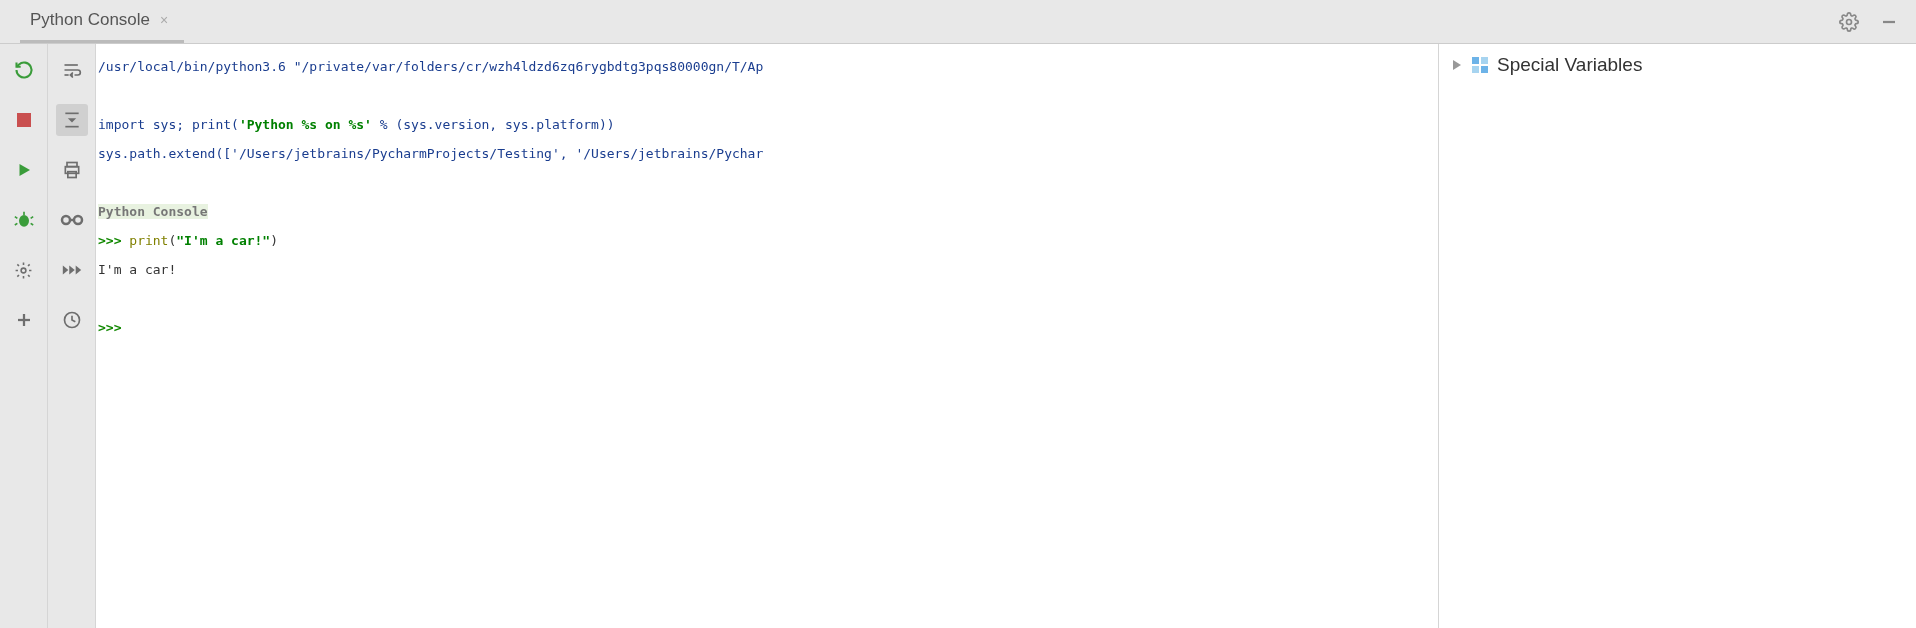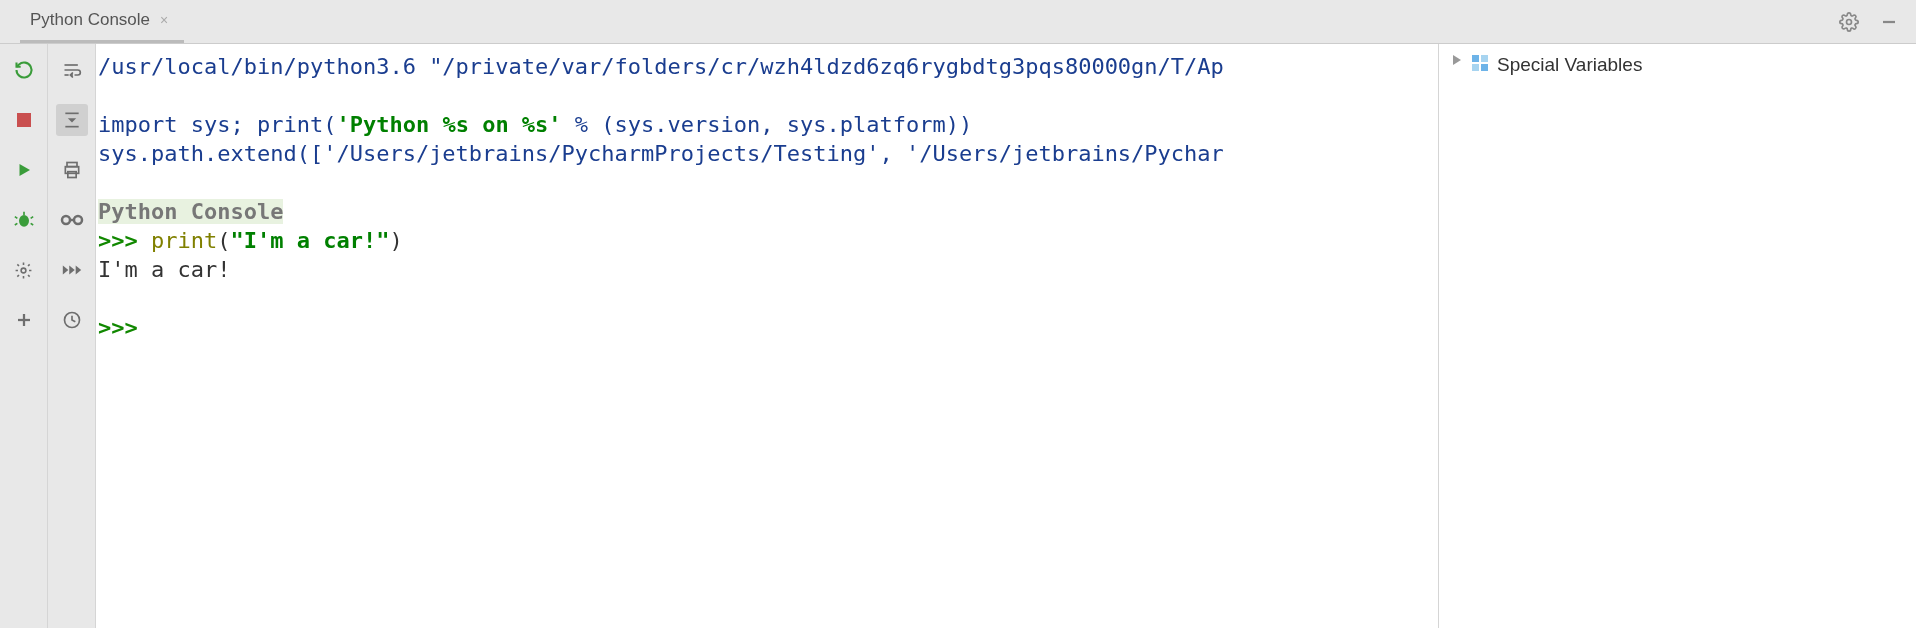--- a/index.html
+++ b/index.html
@@ -90,38 +90,38 @@
       color: #6e6e6e;
     }
     .tb-btn.active {
       background: #d0d0d0;
       border-radius: 3px;
     }
     .console-area {
       flex: 1;
       background: #fff;
       font-family: "Menlo", "Consolas", monospace;
-      font-size: 22px;
+      font-size: 13px;
       line-height: 29px;
       padding: 8px 0 22px 2px;
       overflow: hidden;
       white-space: pre;
       color: #333;
     }
     .vars-panel {
       width: 478px;
       background: #fff;
       border-left: 1px solid #d5d5d5;
       padding: 10px 12px;
       font-size: 19px;
       color: #333;
     }
     .vars-row {
       display: flex;
-      align-items: flex-start;
+      align-items: center;
       gap: 8px;
     }
     .blue-text { color: #1a3d8f; }
     .green-bold { color: #008000; font-weight: bold; }
     .olive { color: #808000; }
     .string { color: #008000; font-weight: bold; }
     .highlight-heading {
       font-weight: bold;
       color: #777;
       background: #e8f2e0;

